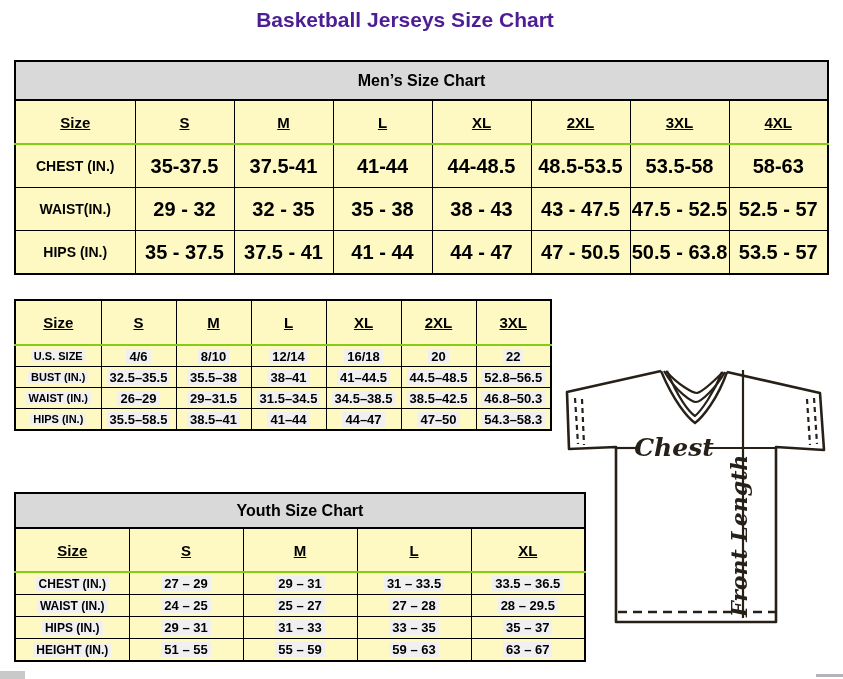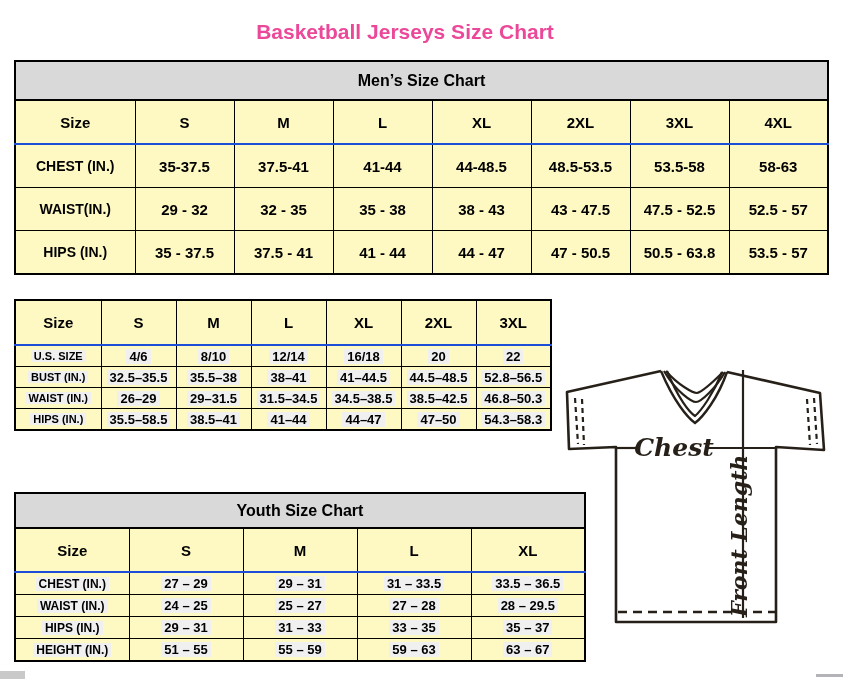--- a/index.html
+++ b/index.html
@@ -1,40 +1,40 @@
 <!DOCTYPE html>
 <html><head>
 <meta charset="utf-8">
 <style>
   html,body{margin:0;padding:0;}
   body{
     width:843px;height:679px;position:relative;background:#ffffff;
     font-family:"Liberation Sans", sans-serif;color:#000;overflow:hidden;
   }
   .title{
-    position:absolute;left:0;top:20px;width:810px;margin:0;
-    text-align:center;font-size:21px;font-weight:bold;color:#ec4899;
+    position:absolute;left:0;top:8px;width:810px;margin:0;
+    text-align:center;font-size:21px;font-weight:bold;color:#4c1d95;
   }
   table.sizetable{
     position:absolute;border-collapse:collapse;table-layout:fixed;
     border:2px solid #000;background:#fef9c3;
   }
   table.sizetable th, table.sizetable td{
     border:1px solid #000;text-align:center;vertical-align:middle;
     padding:0;font-weight:bold;color:#000;white-space:nowrap;
   }
   table.sizetable tr.band th{
     background:#d9d9d9;border:2px solid #000;
   }
-  table.sizetable tr.colrow th{border-bottom:2px solid #1d4ed8;}
+  table.sizetable tr.colrow th{border-bottom:2px solid #84cc16;text-decoration:underline;}
   
   #mens{left:14px;top:60px;width:815px;}
   #mens tr.band th{height:37px;font-size:16px;}
   #mens tr.colrow th{height:42px;font-size:15px;}
-  #mens tbody th,#mens tbody td{height:42px;font-size:15px;}
+  #mens tbody th,#mens tbody td{height:42px;font-size:20px;}
   #mens tbody th{font-size:14px;}
   
   #womens{left:14px;top:299px;width:538px;}
   #womens tr.band th{height:32px;font-size:15px;}
   #womens tr.colrow th{height:43px;font-size:15px;}
   #womens tbody th,#womens tbody td{height:20px;font-size:13px;}
   #womens tbody th{font-size:11px;}
   
   #youth{left:14px;top:492px;width:572px;}
   #youth tr.band th{height:33px;font-size:16px;}

